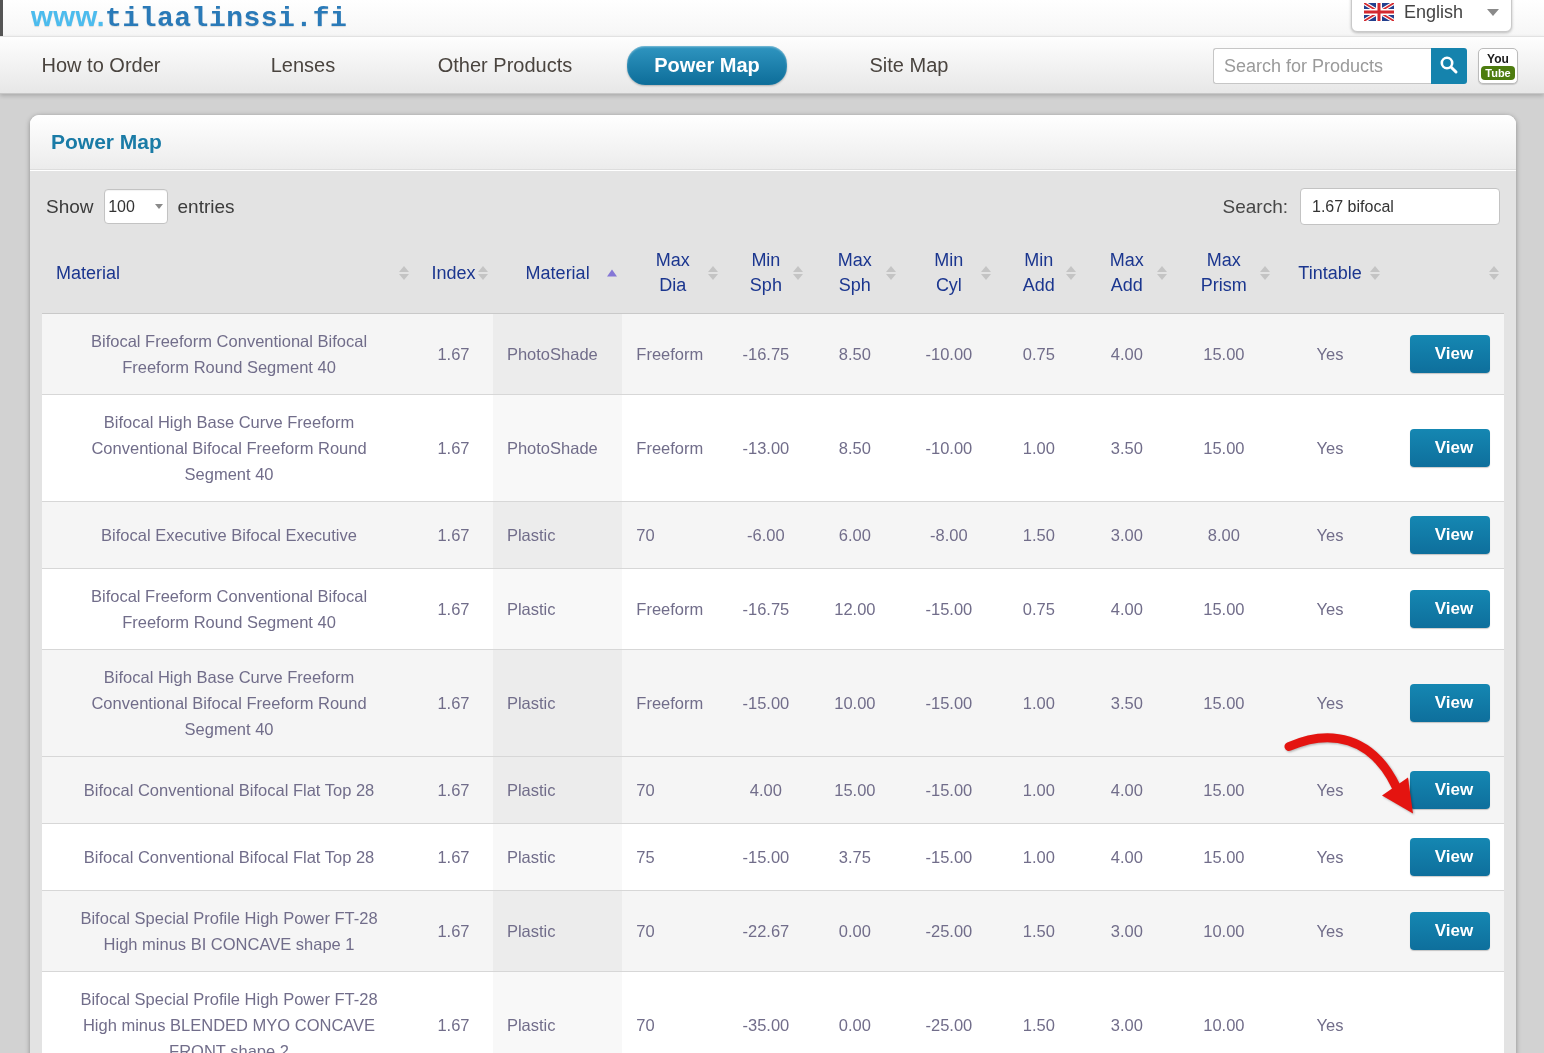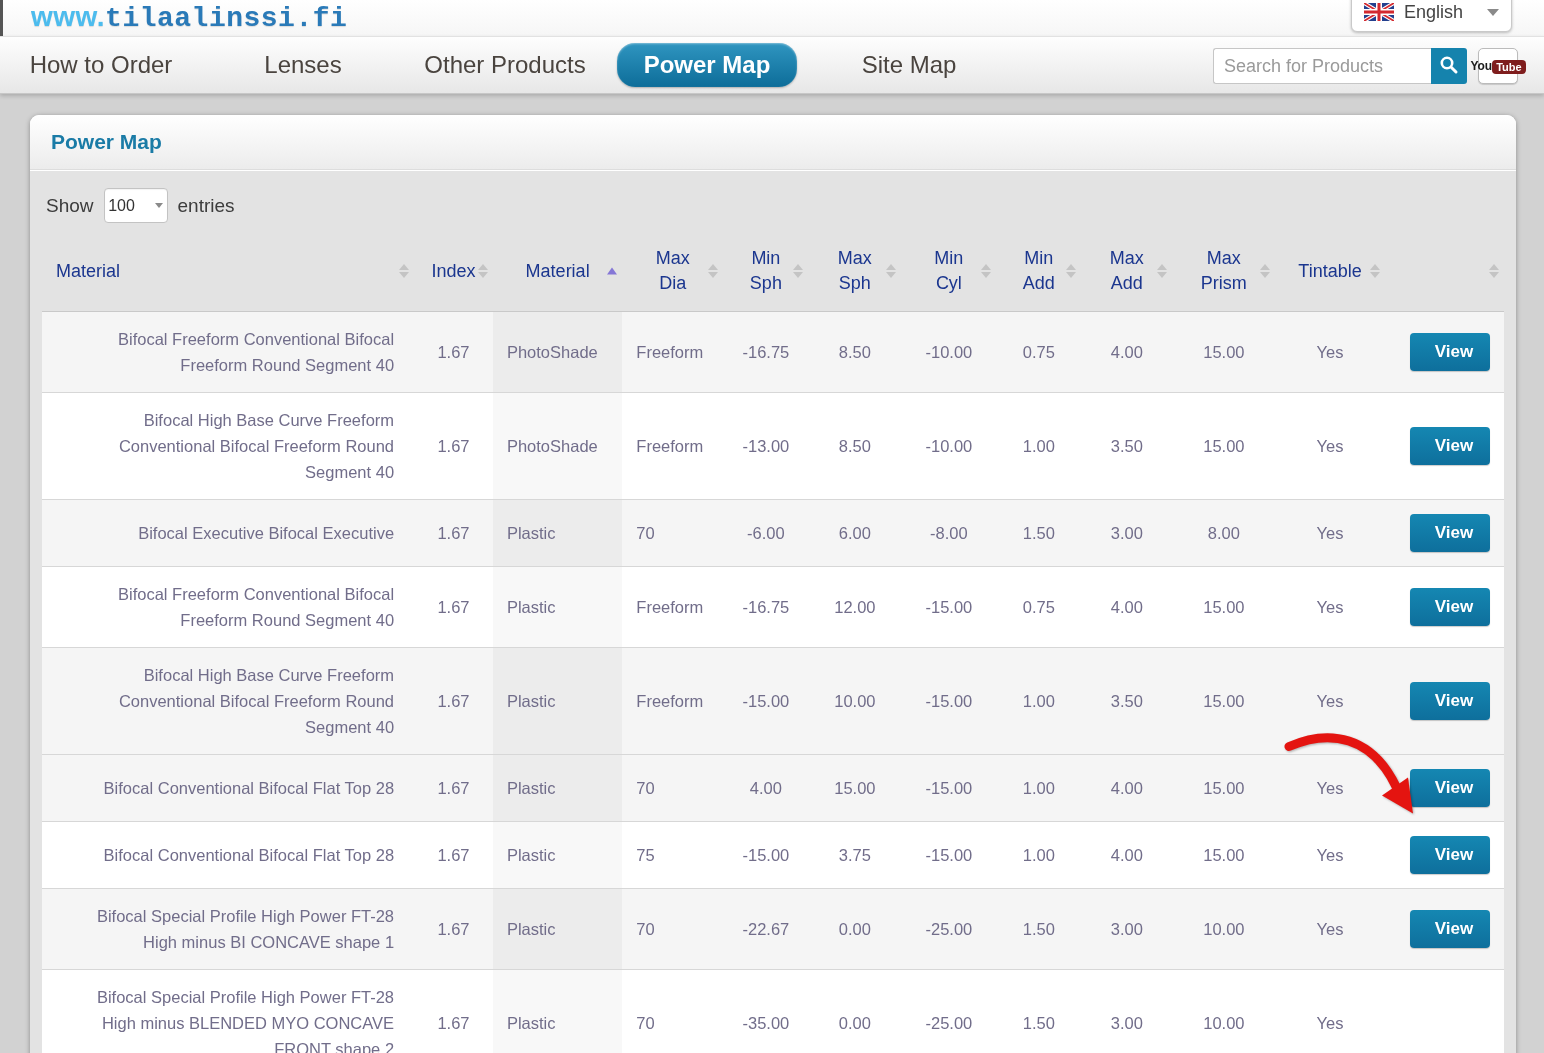--- a/index.html
+++ b/index.html
@@ -20,36 +20,36 @@
   .langbox svg { display:block; }
   .lang-label { font-size:18px; color:#444; padding-bottom:10px; }
   .lang-caret { width:0; height:0; border-left:6px solid transparent; border-right:6px solid transparent;
     border-top:7px solid #8a8a8a; margin-left:14px; margin-bottom:10px; }
 
   
   .nav { position:relative; height:58px; background:linear-gradient(#fefefe,#e7e7e7);
     border-top:1px solid #e2e2e2; border-bottom:1px solid #c7c7c7;
     box-shadow:0 2px 4px rgba(0,0,0,0.18); display:flex; align-items:center; }
   .nav-items { display:flex; list-style:none; align-items:center; }
-  .nav-item { width:202px; text-align:center; font-size:24px; color:#4a443f; cursor:pointer; }
+  .nav-item { width:202px; text-align:center; font-size:20px; color:#4a443f; cursor:pointer; }
   .nav-item .pill { display:inline-block; padding:8px 27px; border-radius:18px;
     background:linear-gradient(#2f95c0,#0d6d99); color:#fff; font-weight:bold;
     box-shadow:inset 0 1px 2px rgba(255,255,255,0.4), 0 1px 2px rgba(0,0,0,0.25); }
   .nav-search { position:absolute; right:26px; top:11px; display:flex; align-items:center; }
   .nav-search input { width:218px; height:36px; border:1px solid #c6c6c6; border-right:none;
     border-radius:3px 0 0 3px; padding:0 10px; font-size:18px; color:#555;
     font-family:"Liberation Sans", sans-serif; }
   .nav-search input::placeholder { color:#9a9a9a; }
   .search-btn { width:36px; height:36px; border:none; background:#1583ad; border-radius:0 3px 3px 0;
     display:flex; align-items:center; justify-content:center; cursor:pointer; }
   .yt { width:40px; height:36px; margin-left:11px; background:#fff; border:1px solid #bbb;
-    border-radius:5px; display:flex; align-items:center; justify-content:center;
+    border-radius:5px; display:flex; flex-direction:column; align-items:center; justify-content:center;
     cursor:pointer; box-shadow:0 1px 1px rgba(0,0,0,0.15); }
   .yt .you { font-size:12px; font-weight:bold; color:#1a1a1a; line-height:12px; }
-  .yt .tube { font-size:11px; font-weight:bold; color:#fff; background:#7f1d1d; border-radius:4px;
+  .yt .tube { font-size:11px; font-weight:bold; color:#fff; background:#4d7c0f; border-radius:4px;
     padding:1px 4px; line-height:12px; margin-top:1px; }
 
   
   .panel { position:absolute; left:30px; right:28px; top:115px; bottom:-40px;
     background:#fff; border-radius:9px; box-shadow:0 1px 5px rgba(0,0,0,0.35); }
   .panel-head { height:55px; background:linear-gradient(#ffffff,#ececec);
     border-radius:9px 9px 0 0; border-bottom:1px solid #ddd; display:flex; align-items:center; }
   .panel-title { color:#1a7ba6; font-size:21px; font-weight:bold; padding-left:21px; }
   .panel-body { position:absolute; top:56px; left:0; right:0; bottom:0;
     background:#e3e3e3; padding:0 12px; }
@@ -83,21 +83,21 @@
 
   tbody tr { border-top:1px solid #d7d7d7; }
   tbody tr:first-child { border-top:1px solid #c9c9c9; }
   tbody tr:last-child { border-bottom:1px solid #d7d7d7; }
   tbody tr.odd { background:#f5f5f5; }
   tbody tr.even { background:#ffffff; }
   tbody tr.odd td.col-material { background:#ececec; }
   tbody tr.even td.col-material { background:#f8f8f8; }
   td { font-size:16.5px; color:#716d8a; padding:14px 4px; line-height:26px;
     vertical-align:middle; text-align:center; }
-  td.col-product { text-align:right; padding-left:22px; padding-right:20px; }
+  td.col-product { text-align:center; padding-left:22px; padding-right:20px; }
   td.col-material { text-align:left; padding-left:14px; }
   td.col-max_dia { text-align:left; padding-left:14px; }
   .view-btn { display:block; margin-left:auto; margin-right:10px; width:80px; height:38px;
     background:linear-gradient(#1587b2,#0e6f9c); border:none; border-radius:4px;
     color:#fff; font-size:17px; font-weight:bold; cursor:pointer;
     font-family:"Liberation Sans", sans-serif; box-shadow:0 1px 1px rgba(0,0,0,0.2);padding-left:8px; }
 
   
   .red-arrow { position:absolute; left:1282px; top:726px; width:150px; height:96px;
     pointer-events:none; filter:drop-shadow(1px 1px 1px rgba(0,0,0,0.3)); z-index:5; }
@@ -159,20 +159,24 @@
 
     <div class="controls">
       <div class="ctl-left">
         <span class="ctl-label">Show</span>
         <span class="entries-select">
           <span>100</span>
           <span class="sel-caret"></span>
         </span>
         <span class="ctl-label">entries</span>
       </div>
+      <div class="ctl-right">
+        <span class="table-search-label">Search:</span>
+        <input type="text" class="table-search-input" value="1.67 bifocal" style="">
+      </div>
     </div>
 
     <table>
       <colgroup id="colgroup">
           <col style="width: 368px;">
           <col style="width: 78px;">
           <col style="width: 128px;">
           <col style="width: 100px;">
           <col style="width: 84px;">
           <col style="width: 92px;">

